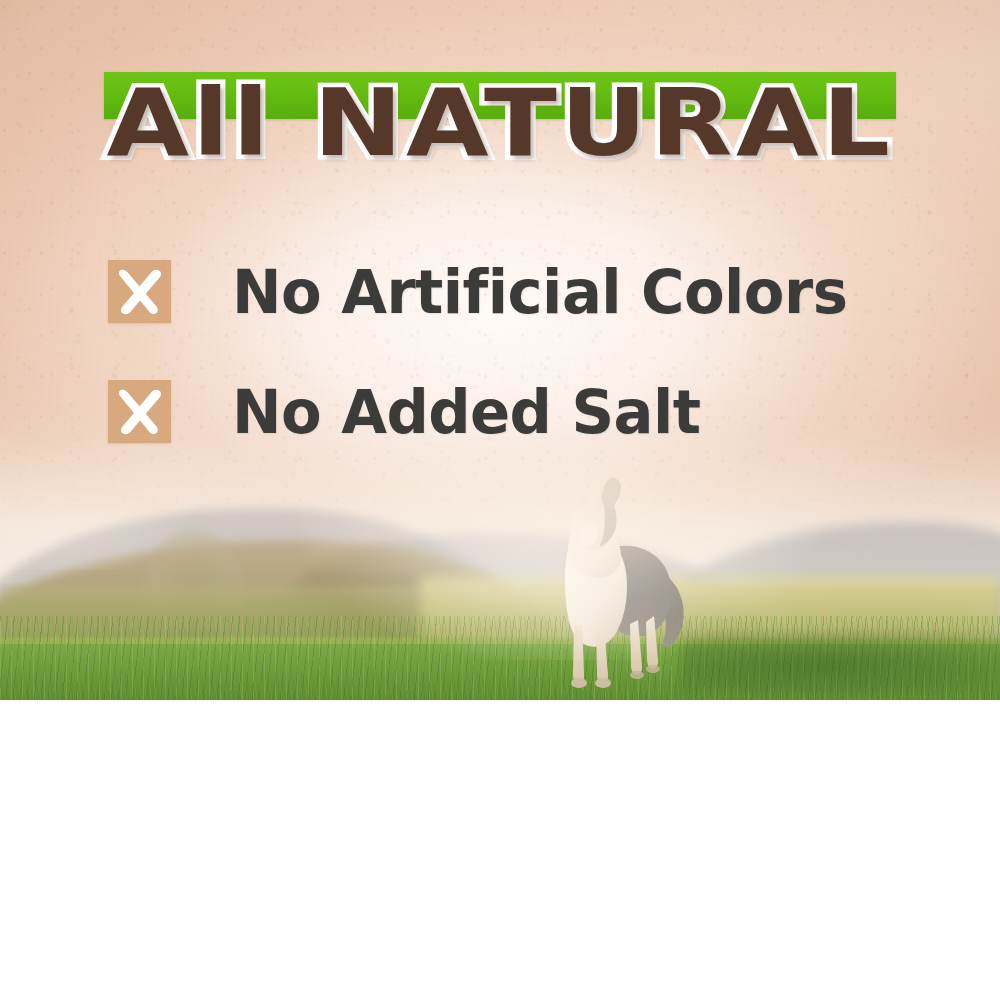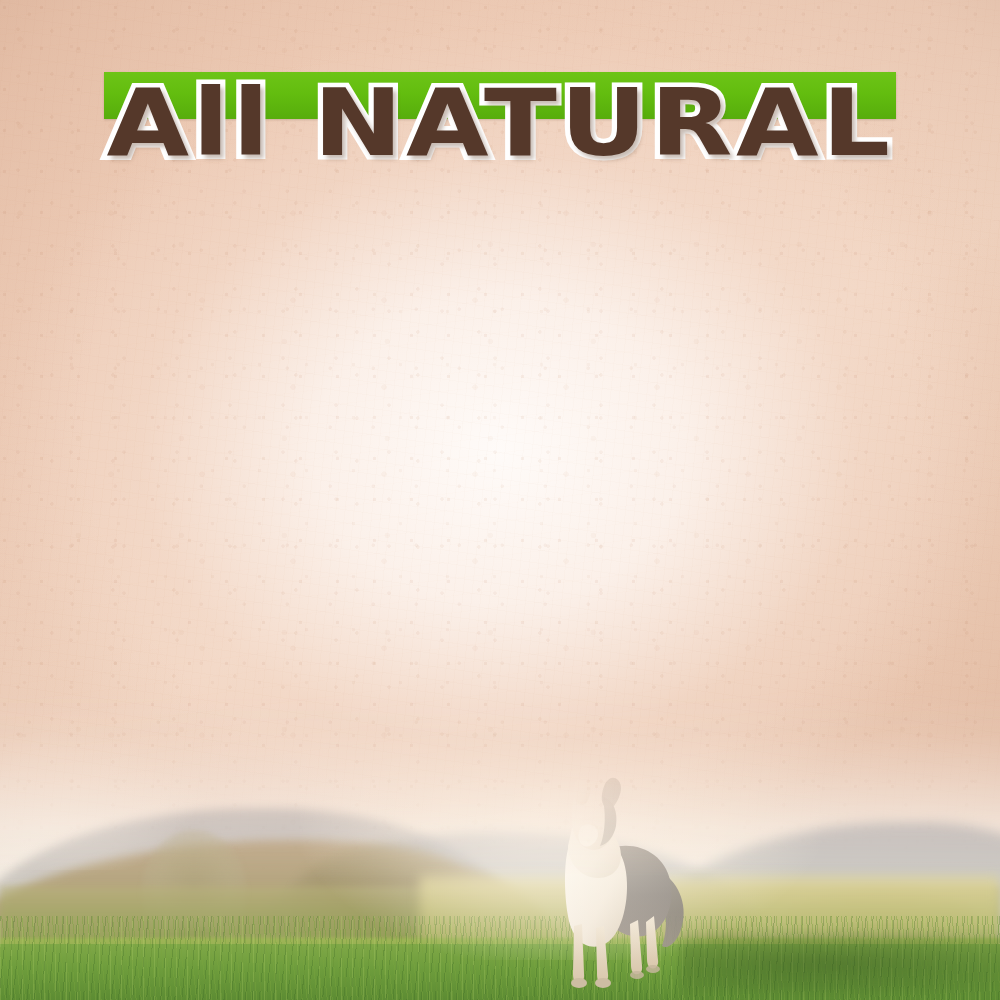--- a/index.html
+++ b/index.html
@@ -7,21 +7,21 @@
     padding: 0;
     background: #ffffff;
   }
   body {
     font-family: "Liberation Sans", sans-serif;
   }
 
   #poster {
     position: relative;
     width: 1000px;
-    height: 1000px;
+    height: 700px;
     overflow: hidden;
     background: #eab308;
   }
 
   
   .bg-base {
     position: absolute;
     inset: 0;
     background:
       radial-gradient(ellipse 58% 48% at 50% 45%,
@@ -429,18 +429,36 @@
     <div class="sun-bloom"></div>
   </div>
 
   <div class="green-banner"></div>
   <div class="headline-wrap">
     <div class="headline">All NATURAL</div>
   </div>
 
   <div class="benefits">
 
-
-
-
+    <div class="benefit-row">
+      <div class="xbox">
+        <svg viewBox="0 0 63 63" xmlns="http://www.w3.org/2000/svg">
+          <path d="M13 10 C16 9 19 11 21 14 L49 47 C51 50 49 54 46 54 C43 54 41 52 39 49 L12 16 C10 13 11 11 13 10 Z" fill="#ffffff"></path>
+          <path d="M50 10 C53 11 54 14 52 17 L24 50 C22 53 19 55 16 54 C13 53 12 50 14 47 L42 14 C44 11 47 9 50 10 Z" fill="#ffffff"></path>
+        </svg>
+      </div>
+      <div class="benefit-label">No Artificial Colors</div>
+    </div>
+
+
+
+    <div class="benefit-row">
+      <div class="xbox">
+        <svg viewBox="0 0 63 63" xmlns="http://www.w3.org/2000/svg">
+          <path d="M13 10 C16 9 19 11 21 14 L49 47 C51 50 49 54 46 54 C43 54 41 52 39 49 L12 16 C10 13 11 11 13 10 Z" fill="#ffffff"></path>
+          <path d="M50 10 C53 11 54 14 52 17 L24 50 C22 53 19 55 16 54 C13 53 12 50 14 47 L42 14 C44 11 47 9 50 10 Z" fill="#ffffff"></path>
+        </svg>
+      </div>
+      <div class="benefit-label">No Added Salt</div>
+    </div>
 
   </div>
 </div>
 
 </body></html>

